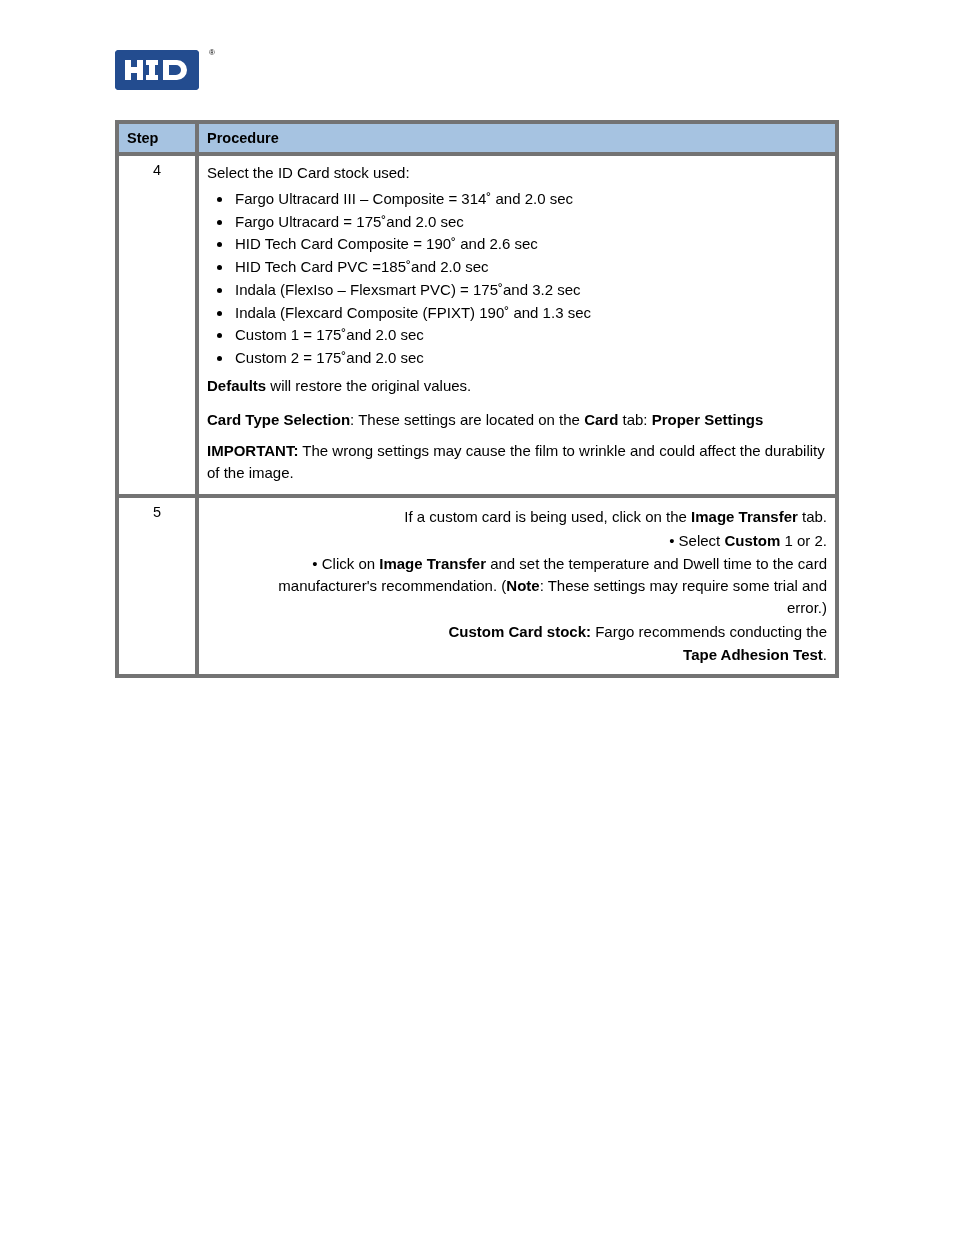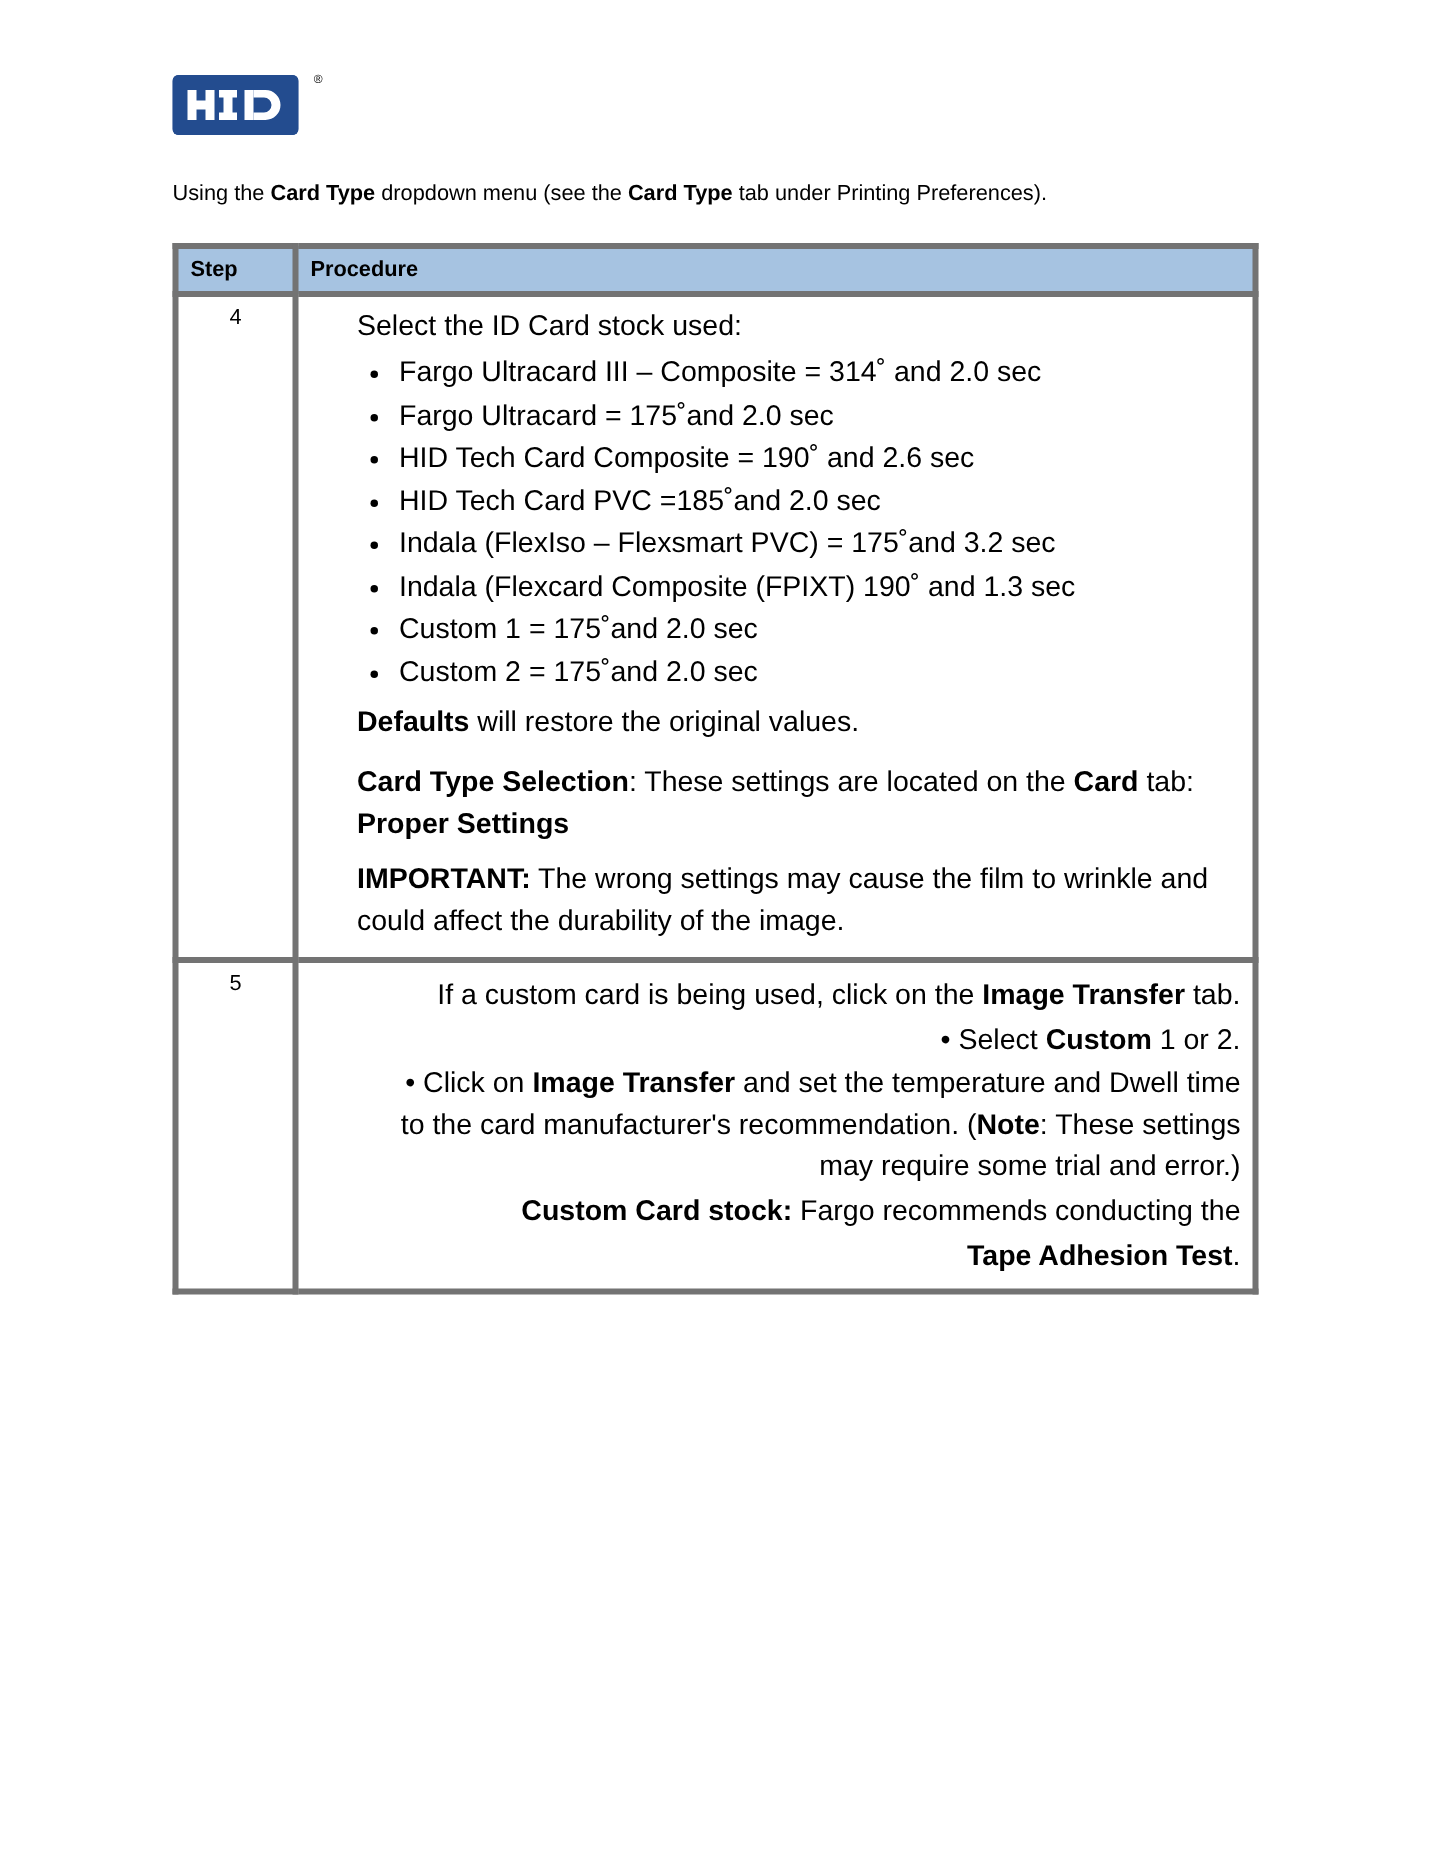--- a/index.html
+++ b/index.html
@@ -7,21 +7,21 @@
   .logo-wrap{position:relative;width:92px;height:44px;margin-bottom:26px;}
   .logo{position:relative;width:84px;height:40px;background:#234c8f;border-radius:4px;overflow:hidden;}
   .logo svg{display:block}
   .logo-reg{position:absolute;top:-2px;right:-8px;font-size:8px;}
   .intro{font-size:14.5px;line-height:1.35;margin:0 0 22px 0;}
   table.doc{border-collapse:collapse;width:100%;font-size:14.5px;}
   table.doc th,table.doc td{border:4px solid #737373;padding:6px 8px;vertical-align:top;}
   table.doc th{background:#a6c3e1;text-align:left;font-weight:bold;}
   th.step{width:60px;}
   td.stepcell{text-align:center;font-size:14.5px;}
-  .cell-inner{font-size:19px;line-height:1.45;margin-left:31px;}
+  .cell-inner{font-size:15px;line-height:1.45;}
   .cell-inner p{margin:0 0 4px 0;}
   ul.opts{margin:4px 0 6px 0;padding-left:26px;}
   ul.opts li{margin:1px 0;padding-left:2px;list-style:disc;}
   .bold{font-weight:bold;}
   .sect{margin-top:12px;}
   .sect2{margin-top:10px;}
   .r2 .line{margin:2px 0;text-align:right;}
   .r2 .indent{padding-left:28px;}
 </style>
 </head>
@@ -42,23 +42,20 @@
         <rect x="31" y="10" width="12" height="5" fill="#fff"></rect>
         <rect x="31" y="25" width="12" height="5" fill="#fff"></rect>
 
         <rect x="48" y="10" width="6" height="20" fill="#fff"></rect>
         <path d="M54 10 h8 a10 10 0 0 1 10 10 a10 10 0 0 1 -10 10 h-8 v-5 h7 a5 5 0 0 0 5 -5 a5 5 0 0 0 -5 -5 h-7 z" fill="#fff"></path>
       </svg>
     </div>
     <span class="logo-reg">®</span>
   </div>
 
-  <p class="intro">
-    <span>Using the </span><span class="bold">Card Type</span><span> dropdown menu (see the </span><span class="bold">Card Type</span><span> tab under Printing Preferences).</span>
-  </p>
 
   <table class="doc">
     <tbody>
         <tr>
       <th class="step">Step</th>
       <th>Procedure</th>
     </tr>
 
     <tr>
       <td class="stepcell">4</td>

